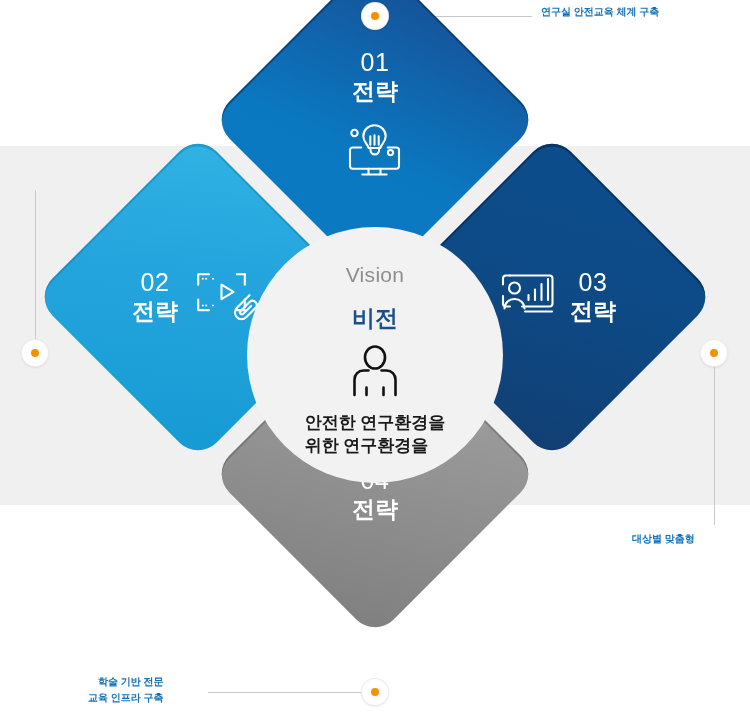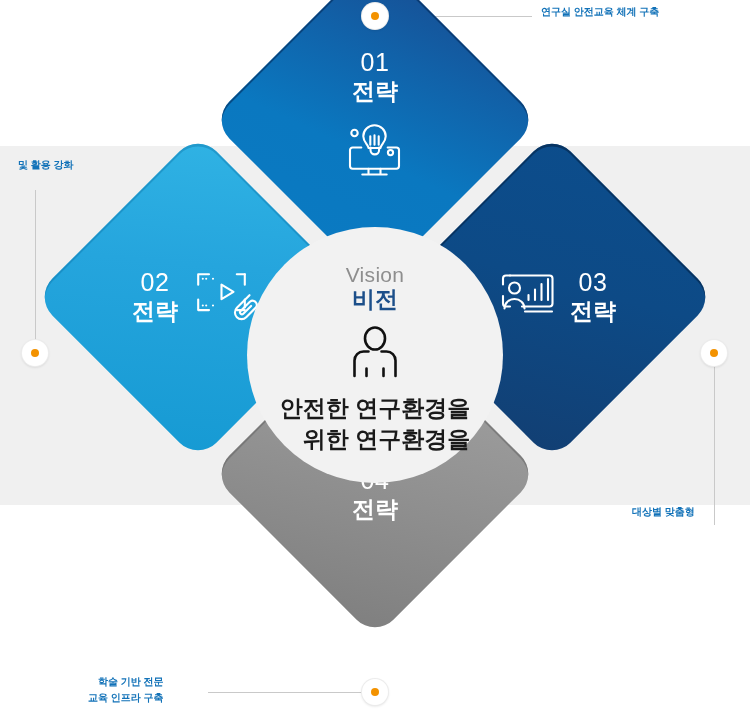--- a/index.html
+++ b/index.html
@@ -102,26 +102,26 @@
     border-radius: 50%;
     background: #f2f2f2;
     display: flex; flex-direction: column;
     align-items: center; justify-content: flex-start;
     padding-top: 36px;
   }
   #vision-en {
     font-size: 21px; color: #8e8e8e; letter-spacing: 0.3px; line-height: 1.1;
   }
   #vision-ko {
-    font-size: 23px; color: #1c4f8a; font-weight: 700; margin-top: 0; line-height: 1.2;
+    font-size: 23px; color: #1c4f8a; font-weight: 700; margin-top: 19px; line-height: 1.2;
   }
   #vision-icon { margin-top: 10px; }
   #vision-desc {
-    margin-top: 7px; text-align: right;
-    font-size: 23px; color: #1a1a1a; font-weight: 700; line-height: 1.35;
+    margin-top: 7px; text-align: left;
+    font-size: 17px; color: #1a1a1a; font-weight: 700; line-height: 1.35;
   }
 
   
   .conn-line { position: absolute; background: #c9c9c9; }
   .h-line { height: 1px; }
   .v-line { width: 1px; }
 
   .dot {
     position: absolute;
     width: 26px; height: 26px;
@@ -136,21 +136,21 @@
   }
 
   
   .callout {
     position: absolute;
     font-size: 10px; font-weight: 700; line-height: 1.55;
     color: #1272b8; white-space: nowrap;
   }
   .callout.c-topright   { left: 541px; top: 4px; text-align: left; }
   .callout.c-left       { left: 18px;  top: 157px; text-align: center; }
-  .callout.c-bottomright{ left: 632px; top: 504px; text-align: right; }
+  .callout.c-bottomright{ left: 632px; top: 531px; text-align: right; }
   .callout.c-bottomleft { left: 88px;  top: 674px; text-align: right; }
   .callout .l2 { display: block; }
 </style>
 </head>
 <body>
 
 <div id="band"></div>
 
 <div id="stage">
 
@@ -280,21 +280,20 @@
   </div>
   <div class="dot" style="left:362px; top:679px;">
     <i></i>
   </div>
 
   <div class="callout c-topright">
     <span>연구실 안전교육 체계 구축</span>
   </div>
 
   <div class="callout c-left">
-    <span class="l2">및 활용 강화</span>
   </div>
 
   <div class="callout c-bottomright">
     <span>대상별 맞춤형</span>
   </div>
 
   <div class="callout c-bottomleft">
     <span>학술 기반 전문</span>
     <span class="l2">교육 인프라 구축</span>
   </div>

